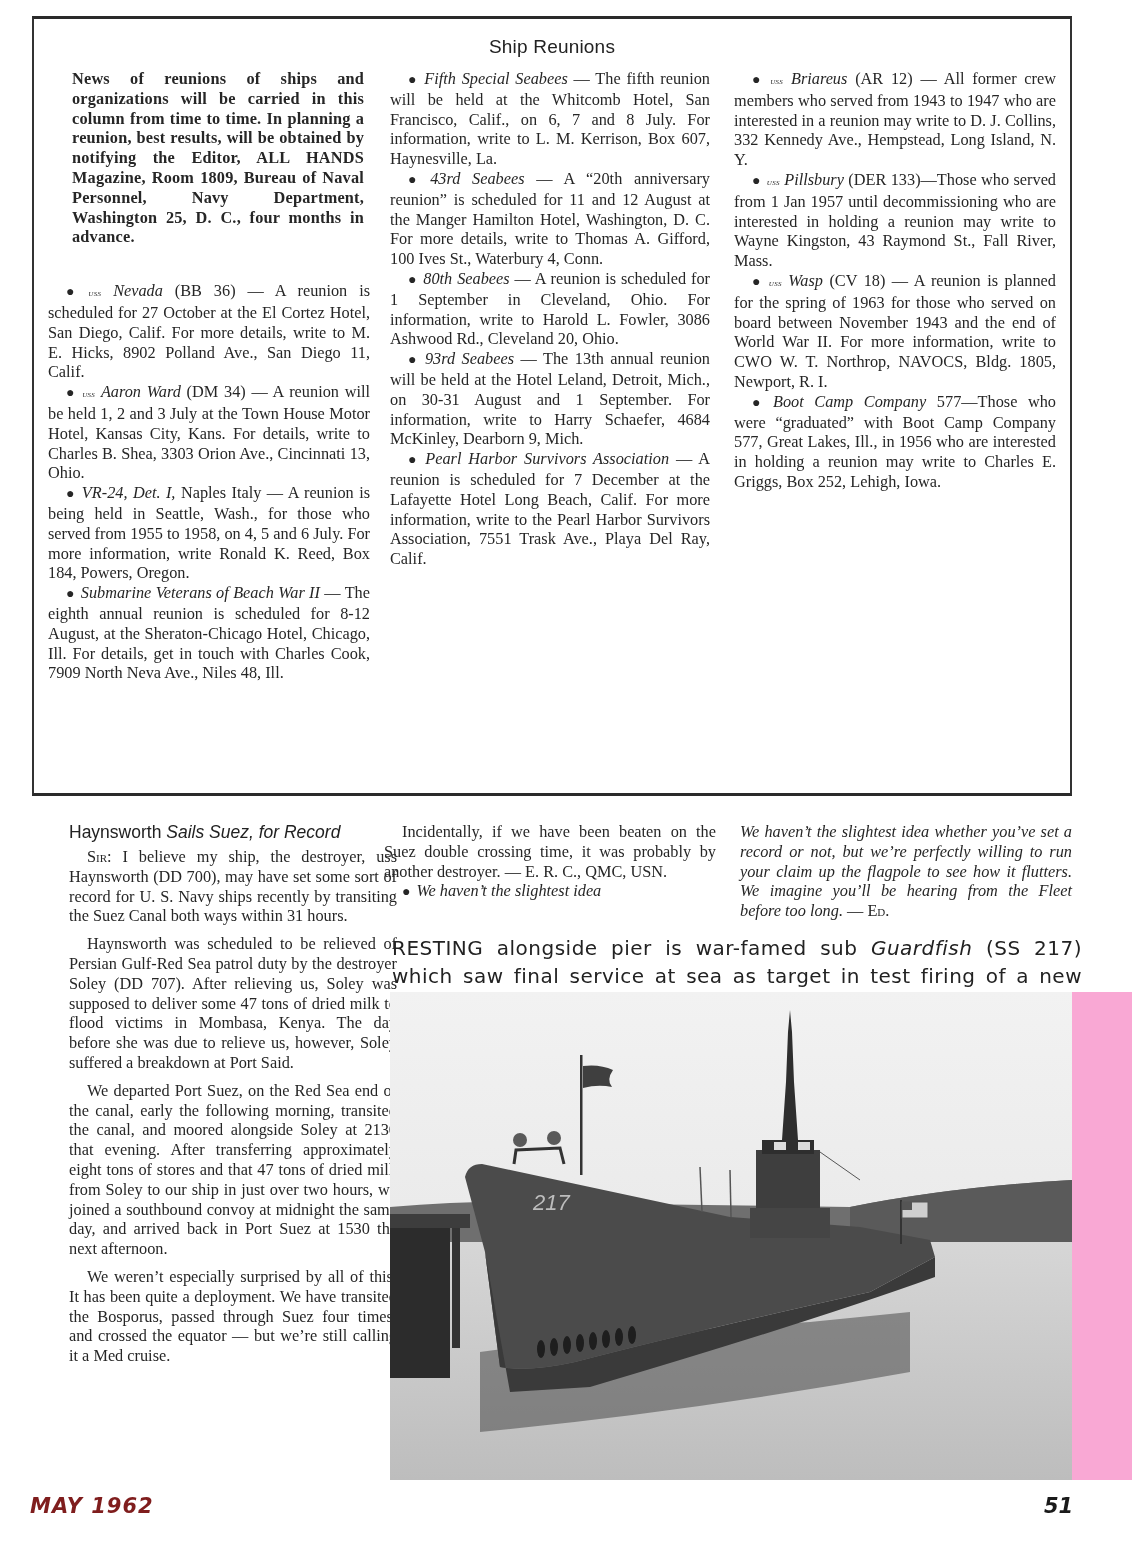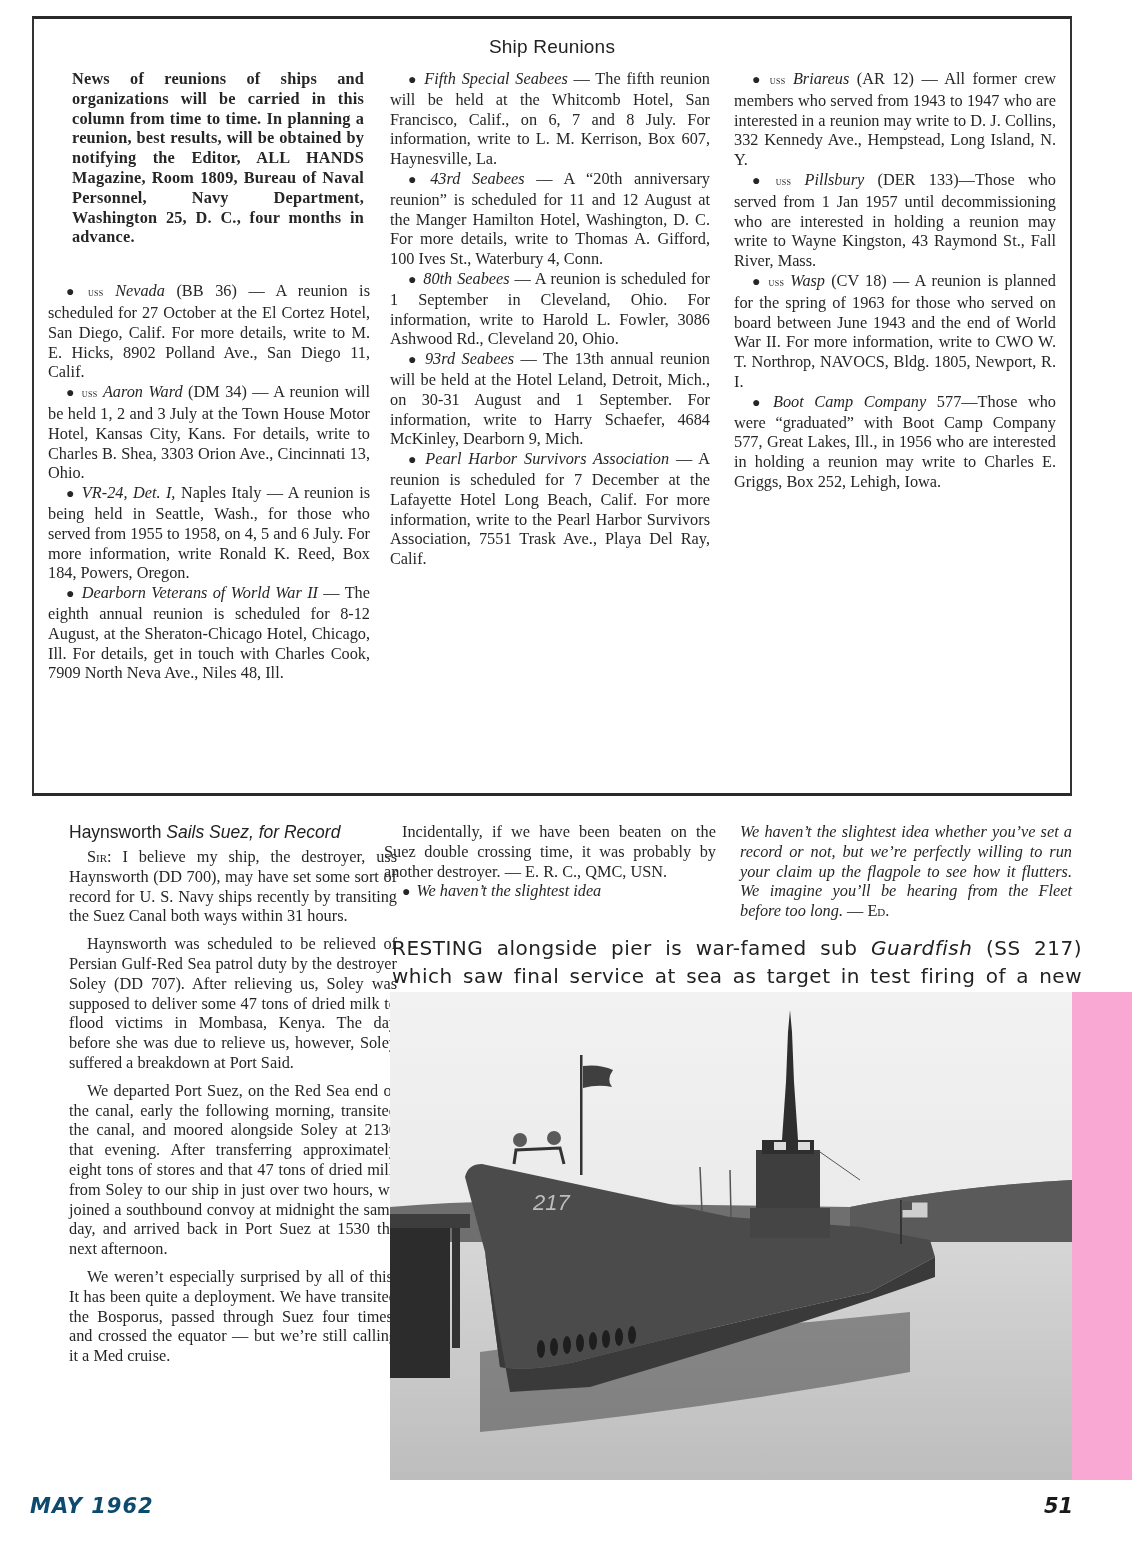--- a/index.html
+++ b/index.html
@@ -27,21 +27,21 @@
   .col2 { left:356px; width:320px; }
   .col3 { left:700px; width:322px; }
 
   .intro {
     font-family:"DejaVu Sans", "Liberation Sans", sans-serif; font-size:12.6px; line-height:20px;
     text-align:justify; color:#2b2b2b; font-weight:bold; letter-spacing:0.2px;
     margin:0 0 34px 0 !important; padding:0 6px 0 24px; text-indent:0 !important;
   }
   .intro::first-line { }
   .bullet { font-size:14px; margin-right:6px; }
-  .sc { font-variant:small-caps; font-size:12px; letter-spacing:0.3px; }
+  .sc { font-variant:small-caps; font-size:10px; letter-spacing:0.3px;font-style:italic; }
   i.it { font-style:italic; }
 
   
   .letter { position:absolute; left:30px; top:822px; width:328px;margin-left:39px; }
   .letter-title {
     font-family:"Liberation Sans", sans-serif; font-size:17.5px; color:#222; margin:0 0 4px 0;
   }
   .letter-title .itp { font-style:italic; }
   .letter p {
     margin:0 0 8px 0; font-family:"Liberation Serif", serif; font-size:16.3px; line-height:19.8px;
@@ -70,21 +70,21 @@
   
   .photo {
     position:absolute; left:390px; top:992px; width:790px; height:488px; overflow:hidden;
     background:#f9a8d4;
   }
   .photo svg { display:block; }
 
   .footer-left {
     position:absolute; left:30px; top:1494px;
     font-family:"DejaVu Sans", "Liberation Sans", sans-serif; font-weight:bold; font-style:italic;
-    font-size:21px; color:#0c4a6e; letter-spacing:1px;
+    font-size:21px; color:#7f1d1d; letter-spacing:1px;
   }
   .footer-right {
     position:absolute; left:1044px; top:1494px;
     font-family:"DejaVu Sans", "Liberation Sans", sans-serif; font-weight:bold; font-style:italic;
     font-size:21px; color:#1a1a1a;
   }
 </style>
 </head>
 <body>
 
@@ -94,42 +94,42 @@
   <div class="col col1">
     <p class="intro">News of reunions of ships and organizations will be carried in this column from time to time. In planning a reunion, best results, will be obtained by notifying the Editor, ALL HANDS Magazine, Room 1809, Bureau of Naval Personnel, Navy Department, Washington 25, D. C., four months in advance.</p>
 
 
     <p class="entry"><span class="bullet">●</span><span class="sc">uss</span> <i class="it">Nevada</i> <span>(BB 36)</span><span> — A reunion is scheduled for 27 October at the El Cortez Hotel, San Diego, Calif. For more details, write to M. E. Hicks, 8902 Polland Ave., San Diego 11, Calif.</span></p>
 
     <p class="entry"><span class="bullet">●</span><span class="sc">uss</span> <i class="it">Aaron Ward</i> <span>(DM 34)</span><span> — A reunion will be held 1, 2 and 3 July at the Town House Motor Hotel, Kansas City, Kans. For details, write to Charles B. Shea, 3303 Orion Ave., Cincinnati 13, Ohio.</span></p>
 
     <p class="entry"><span class="bullet">●</span><i class="it">VR-24, Det. I,</i> <span>Naples Italy</span><span> — A reunion is being held in Seattle, Wash., for those who served from 1955 to 1958, on 4, 5 and 6 July. For more information, write Ronald K. Reed, Box 184, Powers, Oregon.</span></p>
 
-    <p class="entry"><span class="bullet">●</span><i class="it">Dearborn Veterans of World War II</i><span> — The eighth annual reunion is scheduled for 8-12 August, at the Sheraton-Chicago Hotel, Chicago, Ill. For details, get in touch with Charles Cook, 7909 North Neva Ave., Niles 48, Ill.</span></p>
+    <p class="entry"><span class="bullet">●</span><i class="it">Submarine Veterans of Beach War II</i><span> — The eighth annual reunion is scheduled for 8-12 August, at the Sheraton-Chicago Hotel, Chicago, Ill. For details, get in touch with Charles Cook, 7909 North Neva Ave., Niles 48, Ill.</span></p>
   </div>
 
   <div class="col col2">
     <p class="entry"><span class="bullet">●</span><i class="it">Fifth Special Seabees</i><span> — The fifth reunion will be held at the Whitcomb Hotel, San Francisco, Calif., on 6, 7 and 8 July. For information, write to L. M. Kerrison, Box 607, Haynesville, La.</span></p>
 
     <p class="entry"><span class="bullet">●</span><i class="it">43rd Seabees</i><span> — A “20th anniversary reunion” is scheduled for 11 and 12 August at the Manger Hamilton Hotel, Washington, D. C. For more details, write to Thomas A. Gifford, 100 Ives St., Waterbury 4, Conn.</span></p>
 
     <p class="entry"><span class="bullet">●</span><i class="it">80th Seabees</i><span> — A reunion is scheduled for 1 September in Cleveland, Ohio. For information, write to Harold L. Fowler, 3086 Ashwood Rd., Cleveland 20, Ohio.</span></p>
 
     <p class="entry"><span class="bullet">●</span><i class="it">93rd Seabees</i><span> — The 13th annual reunion will be held at the Hotel Leland, Detroit, Mich., on 30-31 August and 1 September. For information, write to Harry Schaefer, 4684 McKinley, Dearborn 9, Mich.</span></p>
 
     <p class="entry"><span class="bullet">●</span><i class="it">Pearl Harbor Survivors Association</i><span> — A reunion is scheduled for 7 December at the Lafayette Hotel Long Beach, Calif. For more information, write to the Pearl Harbor Survivors Association, 7551 Trask Ave., Playa Del Ray, Calif.</span></p>
   </div>
 
   <div class="col col3">
 
     <p class="entry"><span class="bullet">●</span><span class="sc">uss</span> <i class="it">Briareus</i> <span>(AR 12)</span><span> — All former crew members who served from 1943 to 1947 who are interested in a reunion may write to D. J. Collins, 332 Kennedy Ave., Hempstead, Long Island, N. Y.</span></p>
 
     <p class="entry"><span class="bullet">●</span><span class="sc">uss</span> <i class="it">Pillsbury</i> <span>(DER 133)</span><span>—Those who served from 1 Jan 1957 until decommissioning who are interested in holding a reunion may write to Wayne Kingston, 43 Raymond St., Fall River, Mass.</span></p>
 
-    <p class="entry"><span class="bullet">●</span><span class="sc">uss</span> <i class="it">Wasp</i> <span>(CV 18)</span><span> — A reunion is planned for the spring of 1963 for those who served on board between June 1943 and the end of World War II. For more information, write to CWO W. T. Northrop, NAVOCS, Bldg. 1805, Newport, R. I.</span></p>
+    <p class="entry"><span class="bullet">●</span><span class="sc">uss</span> <i class="it">Wasp</i> <span>(CV 18)</span><span> — A reunion is planned for the spring of 1963 for those who served on board between November 1943 and the end of World War II. For more information, write to CWO W. T. Northrop, NAVOCS, Bldg. 1805, Newport, R. I.</span></p>
 
     <p class="entry"><span class="bullet">●</span><i class="it">Boot Camp Company</i> <span>577</span><span>—Those who were “graduated” with Boot Camp Company 577, Great Lakes, Ill., in 1956 who are interested in holding a reunion may write to Charles E. Griggs, Box 252, Lehigh, Iowa.</span></p>
 
   </div>
 </div>
 
 <div class="letter">
   <div class="letter-title"><span>Haynsworth </span><span class="itp">Sails Suez, for Record</span></div>
   <p><span class="sir-cap">Sir:</span> <span>I believe my ship, the destroyer, uss Haynsworth (DD 700), may have set some sort of record for U. S. Navy ships recently by transiting the Suez Canal both ways within 31 hours.</span></p>
   <p>Haynsworth was scheduled to be relieved of Persian Gulf-Red Sea patrol duty by the destroyer Soley (DD 707). After relieving us, Soley was supposed to deliver some 47 tons of dried milk to flood victims in Mombasa, Kenya. The day before she was due to relieve us, however, Soley suffered a breakdown at Port Said.</p>

